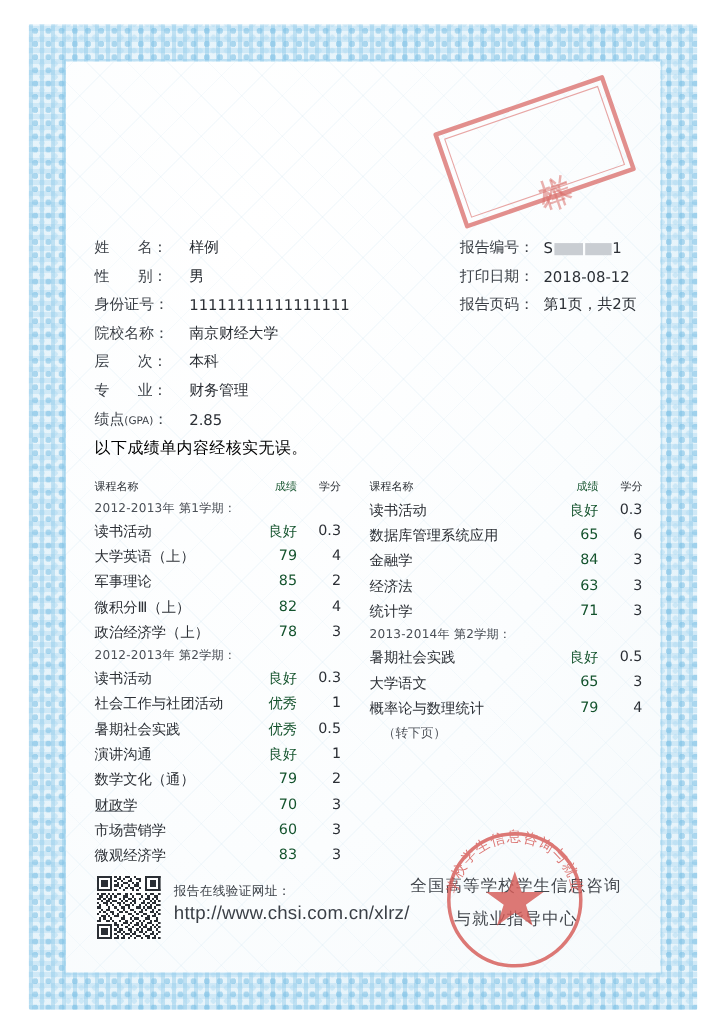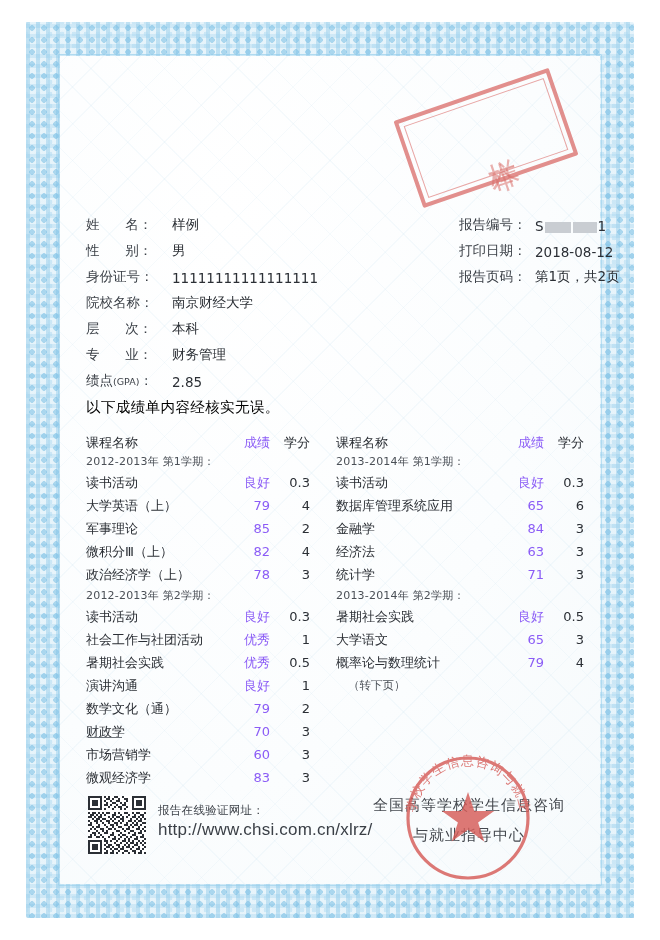--- a/index.html
+++ b/index.html
@@ -115,21 +115,21 @@
     align-items: center;
     justify-content: center;
     writing-mode: vertical-rl;
     font-size: 30px;
     letter-spacing: 2px;
     color: rgba(214,92,88,0.55);
   }
 
   
   .info-left  { position: absolute; left: 86px;  top: 208px; width: 280px; }
-  .info-right { position: absolute; left: 418px; top: 208px; width: 200px; margin-left: 41px; }
+  .info-right { position: absolute; left: 418px; top: 208px; width: 200px; }
 
   .info-row {
     display: flex;
     align-items: flex-end;
     height: 26px;
     font-size: 13.5px;
   }
   .info-label {
     color: #3a3f46;
     white-space: pre;
@@ -167,39 +167,39 @@
     font-size: 12.5px;
     color: #3a3f46;
   }
   .col-left  { left: 86px;  top: 432px; width: 224px; }
   .col-right { left: 336px; top: 432px; width: 248px; }
 
   .thead {
     display: flex;
     font-weight: normal;
     color: #2b2f35;
-    font-size: 13px;
+    font-size: 10px;
     height: 20px;
-    align-items: flex-end;
+    align-items: center;
   }
   .term {
     font-size: 11px;
     color: #4a4f56;
     height: 19px;
     line-height: 19px;
     letter-spacing: 0.2px;
   }
   .crow {
     display: flex;
     height: 23px;
     align-items: center;
     font-size: 13px;
   }
   .c-name  { flex: 1 1 auto; color: #2b2f35; white-space: nowrap; }
-  .c-grade { width: 52px; text-align: right; color: #8b5cf6; }
+  .c-grade { width: 52px; text-align: right; color: #14532d; }
   .c-credit{ width: 40px; text-align: right; color: #2b2f35; }
 
   .continued {
     font-size: 11.5px;
     color: #4a4f56;
     padding-left: 12px;
     height: 22px;
     line-height: 22px;
   }
 
@@ -397,21 +397,20 @@
           <span class="c-grade">83</span>
           <span class="c-credit">3</span>
         </div>
       </div>
     <div class="col col-right">
         <div class="thead">
           <span class="c-name">课程名称</span>
           <span class="c-grade">成绩</span>
           <span class="c-credit">学分</span>
         </div>
-        <div class="term">2013-2014年 第1学期：</div>
         <div class="crow">
           <span class="c-name">读书活动</span>
           <span class="c-grade">良好</span>
           <span class="c-credit">0.3</span>
         </div>
         <div class="crow">
           <span class="c-name">数据库管理系统应用</span>
           <span class="c-grade">65</span>
           <span class="c-credit">6</span>
         </div>

